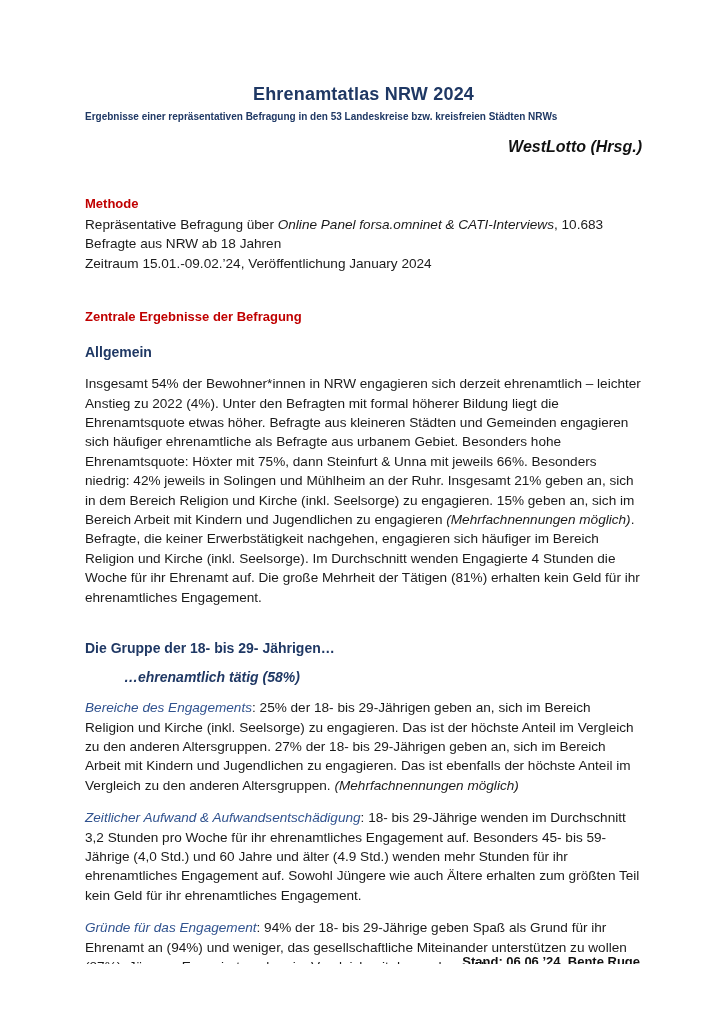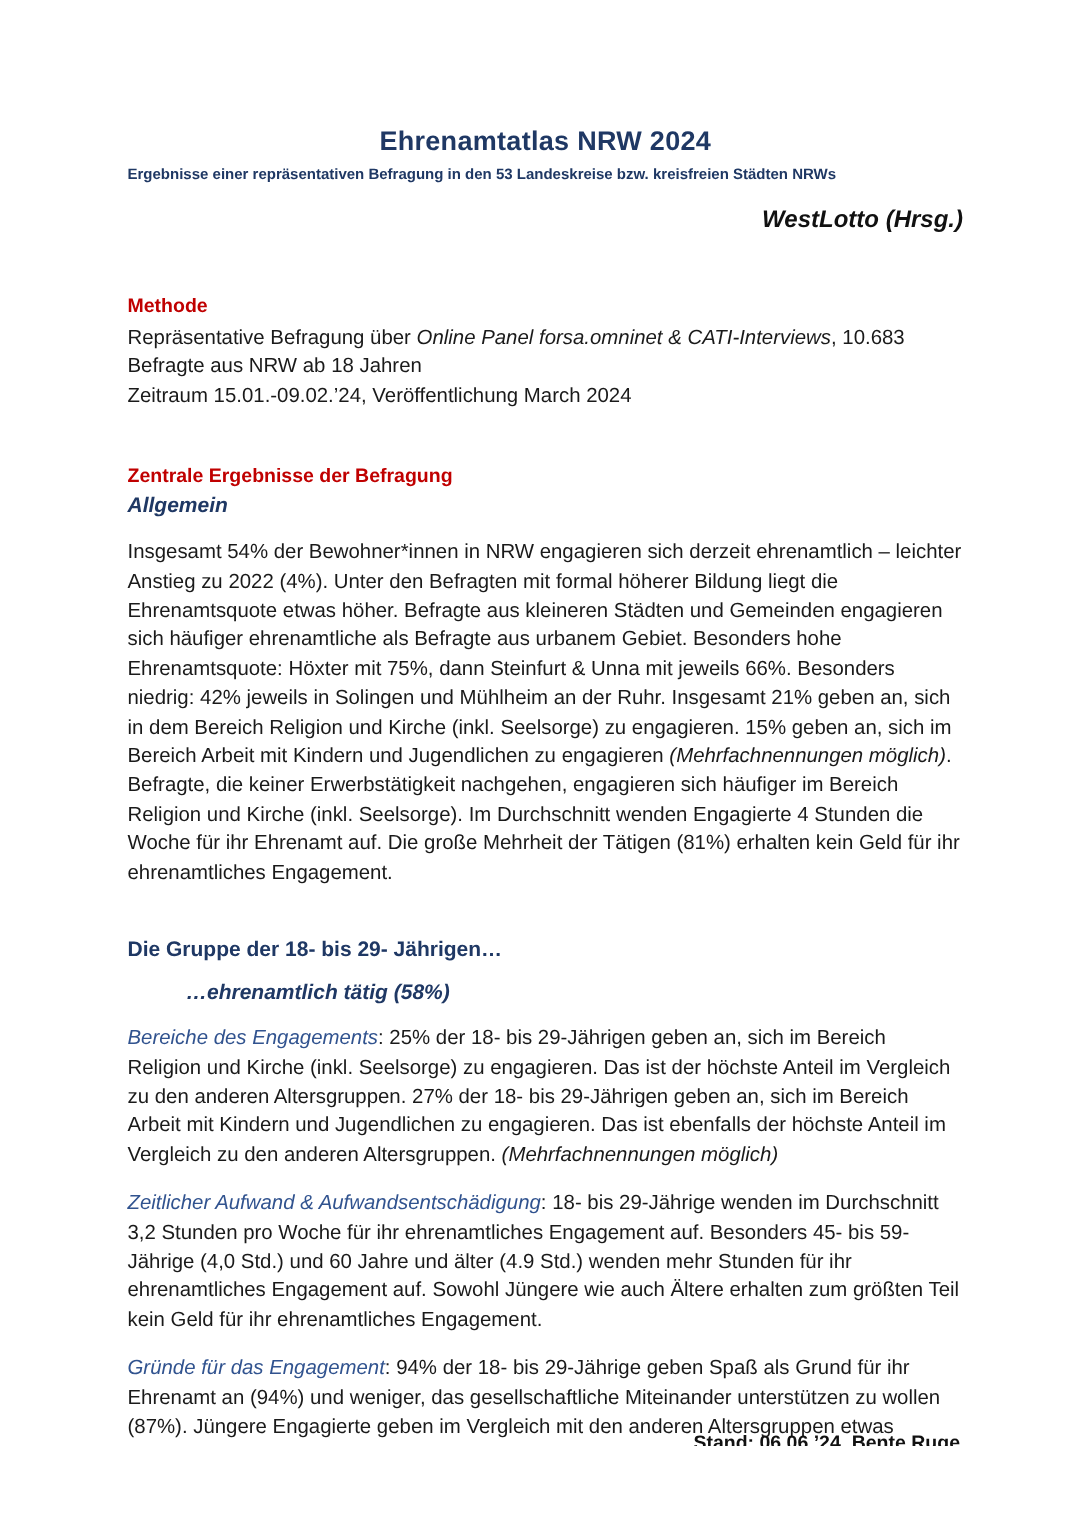--- a/index.html
+++ b/index.html
@@ -53,21 +53,21 @@
     font-size:13px;
   }
   .h-navy{
     color:var(--navy);
     font-weight:bold;
     font-size:14px;
   }
   .h-navy.italic{font-style:italic;margin-left:39px;}
   .mt-methode{margin-top:40px;}
   .mt-zentrale{margin-top:36px;}
-  .mt-allgemein{margin-top:4px;font-style:italic;}
+  .mt-allgemein{margin-top:20px;}
   .mt-gruppe{margin-top:33px;}
   .mt-taetig{margin-top:13px;}
   .para{
     margin-top:4px;
     font-size:13.6px;
     line-height:19.4px;
     color:var(--text);
   }
   .para.gap{margin-top:14px;}
   .para.gap-lg{margin-top:13px;}
@@ -92,21 +92,21 @@
   <div class="content">
 
     <div class="doc-title">Ehrenamtatlas NRW 2024</div>
 
     <div class="doc-subtitle">Ergebnisse einer repräsentativen Befragung in den 53 Landeskreise bzw. kreisfreien Städten NRWs</div>
 
     <div class="publisher">WestLotto (Hrsg.)</div>
 
     <div class="h-red mt-methode">Methode</div>
 
-    <div class="para"><span class="seg-n">Repräsentative Befragung über </span><span class="seg-i">Online Panel forsa.omninet &amp; CATI-Interviews</span><span class="seg-n">, 10.683 Befragte aus NRW ab 18 Jahren</span><br><span class="seg-n">Zeitraum 15.01.-09.02.’24, Veröffentlichung March 2024</span></div>
+    <div class="para"><span class="seg-n">Repräsentative Befragung über </span><span class="seg-i">Online Panel forsa.omninet &amp; CATI-Interviews</span><span class="seg-n">, 10.683 Befragte aus NRW ab 18 Jahren</span><br><span class="seg-n">Zeitraum 15.01.-09.02.’24, Veröffentlichung January 2024</span></div>
 
     <div class="h-red mt-zentrale">Zentrale Ergebnisse der Befragung</div>
 
     <div class="h-navy mt-allgemein">Allgemein</div>
 
     <div class="para gap"><span class="seg-n">Insgesamt 54% der Bewohner*innen in NRW engagieren sich derzeit ehrenamtlich – leichter Anstieg zu 2022 (4%). Unter den Befragten mit formal höherer Bildung liegt die Ehrenamtsquote etwas höher. Befragte aus kleineren Städten und Gemeinden engagieren sich häufiger ehrenamtliche als Befragte aus urbanem Gebiet. Besonders hohe Ehrenamtsquote: Höxter mit 75%, dann Steinfurt &amp; Unna mit jeweils 66%. Besonders niedrig: 42% jeweils in Solingen und Mühlheim an der Ruhr. Insgesamt 21% geben an, sich in dem Bereich Religion und Kirche (inkl. Seelsorge) zu engagieren. 15% geben an, sich im Bereich Arbeit mit Kindern und Jugendlichen zu engagieren </span><span class="seg-i">(Mehrfachnennungen möglich)</span><span class="seg-n">. Befragte, die keiner Erwerbstätigkeit nachgehen, engagieren sich häufiger im Bereich Religion und Kirche (inkl. Seelsorge). Im Durchschnitt wenden Engagierte 4 Stunden die Woche für ihr Ehrenamt auf. Die große Mehrheit der Tätigen (81%) erhalten kein Geld für ihr ehrenamtliches Engagement.</span></div>
 
     <div class="h-navy mt-gruppe">Die Gruppe der 18- bis 29- Jährigen…</div>
 
     <div class="h-navy italic mt-taetig">…ehrenamtlich tätig (58%)</div>

